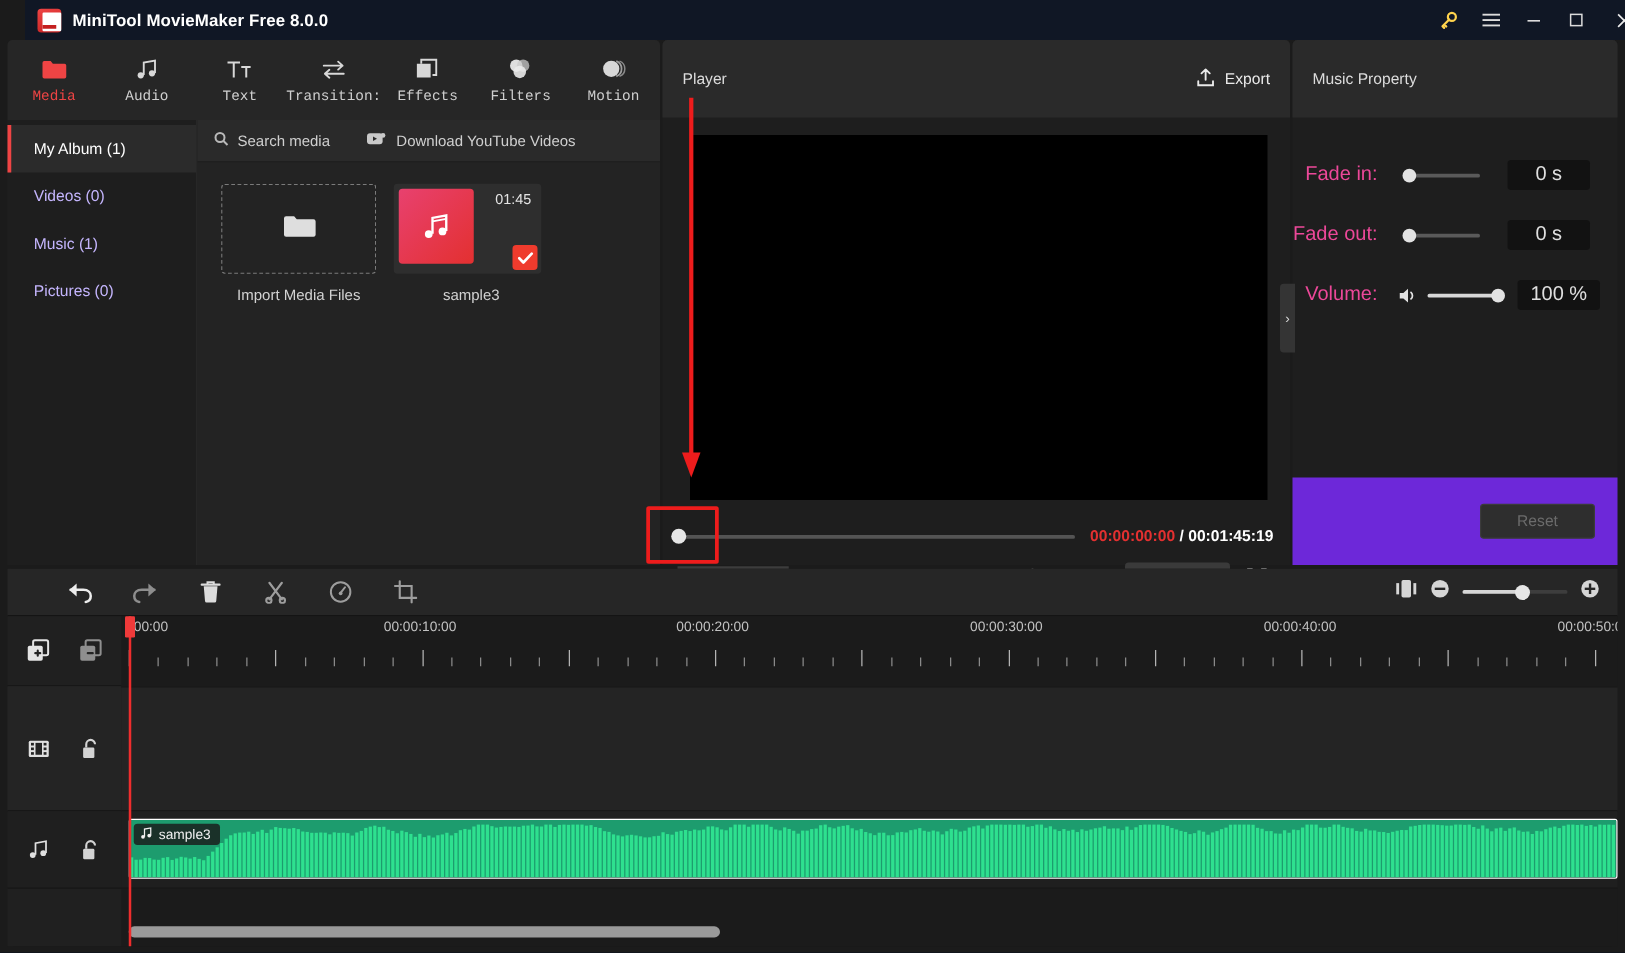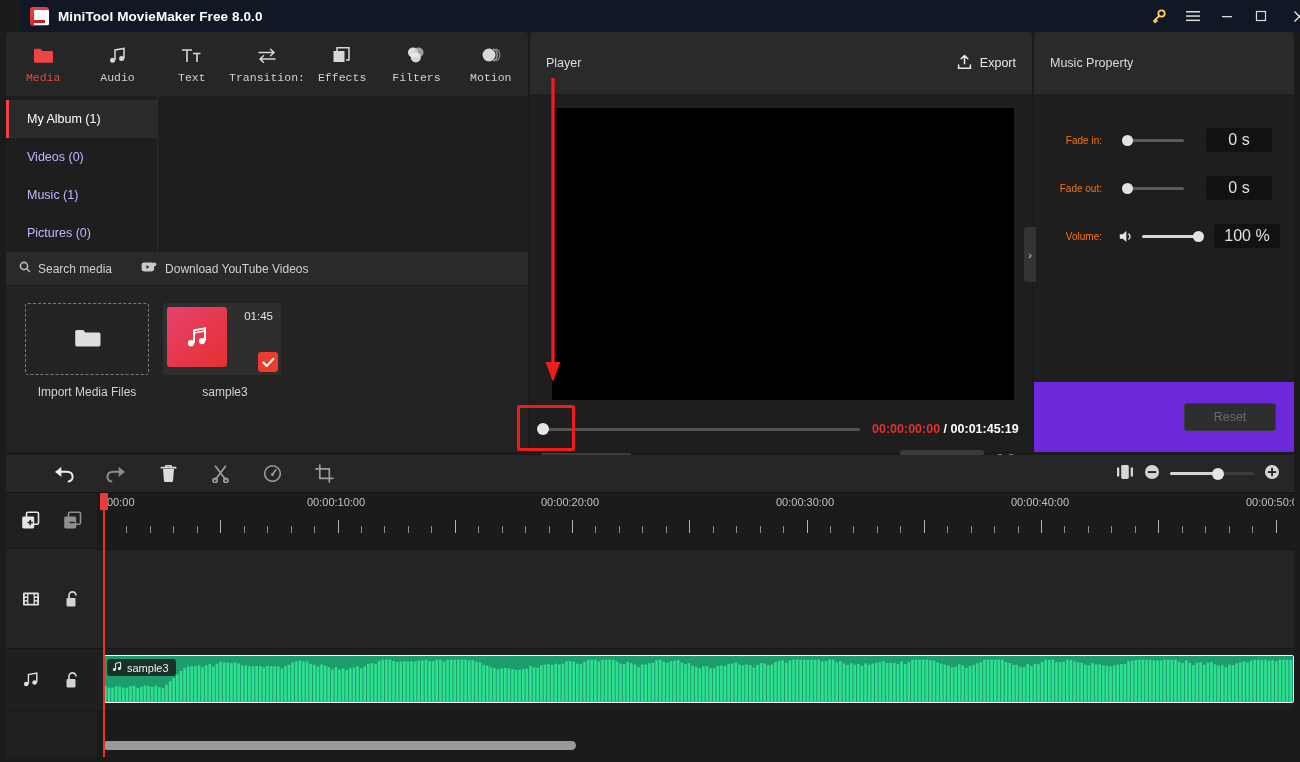--- a/index.html
+++ b/index.html
@@ -58,21 +58,21 @@
     gap: 5px; color: #cfcfcf; font-size: 11.5px; cursor: default;
   }
   .tab .ticon { height: 22px; display:flex; align-items:center; justify-content:center; }
   .tab.active { color: #ef4444; }
   .tab.active .ticon svg { fill: #ef4444; stroke: #ef4444; }
   .tab .ticon svg { fill: #d8d8d8; stroke: #d8d8d8; }
 
   
   .media-panel {
     position: absolute; left: 6px; top: 96px; width: 522px; height: 356px;
-    background: #1e1e1e; display: flex; flex-direction: column;
+    background: #1e1e1e; display: flex;
   }
   .albums { width: 152px; background: #1e1e1e; padding-top: 4px; border-right: 1px solid #2b2b2b;}
   .album {
     height: 38px; display: flex; align-items: center; padding-left: 21px;
     font-size: 12.5px; color: #c4b5fd; position: relative; cursor: default;
   }
   .album.active { background: #2b2b2b; color: #ffffff; }
   .album.active::before {
     content: ""; position: absolute; left: 0; top: 0; bottom: 0; width: 3px; background: #ef4444;
   }
@@ -154,21 +154,21 @@
   .prop-panel {
     position: absolute; left: 1034px; top: 32px; width: 260px; height: 420px;
     background: #1e1e1e; border-radius: 4px 4px 0 0;
   }
   .prop-head {
     height: 62px; background: #2a2a2a; display: flex; align-items: center;
     padding-left: 16px; font-size: 12.5px; color: #dcdcdc; border-radius: 4px 4px 0 0;
   }
   .prop-body { padding-top: 22px; }
   .prop-row { height: 48px; display: flex; align-items: center; }
-  .prop-label { width: 78px; text-align: right; font-size: 10px; color: #f97316; padding-right: 10px;}
+  .prop-label { width: 78px; text-align: right; font-size: 16px; color: #ec4899; padding-right: 10px;}
   .slider { position: relative; width: 58px; height: 3px; background: #5a5a5a; border-radius: 2px; margin-left: 14px; }
   .slider .knob { position: absolute; top: -4px; width: 11px; height: 11px; background: #e2e2e2; border-radius: 50%; }
   .slider .knob.left { left: -4px; }
   .slider .knob.right { right: -4px; }
   .slider.filled { background: linear-gradient(to right,#d8d8d8,#d8d8d8); }
   .vol-icon-wrap { margin-left: 6px; display:flex; align-items:center;}
   .val-box {
     margin-left: 22px; width: 66px; height: 24px; background: #121212; border-radius: 3px;
     display: flex; align-items: center; justify-content: center; font-size: 16px; color: #e0e0e0;
     cursor: default;

